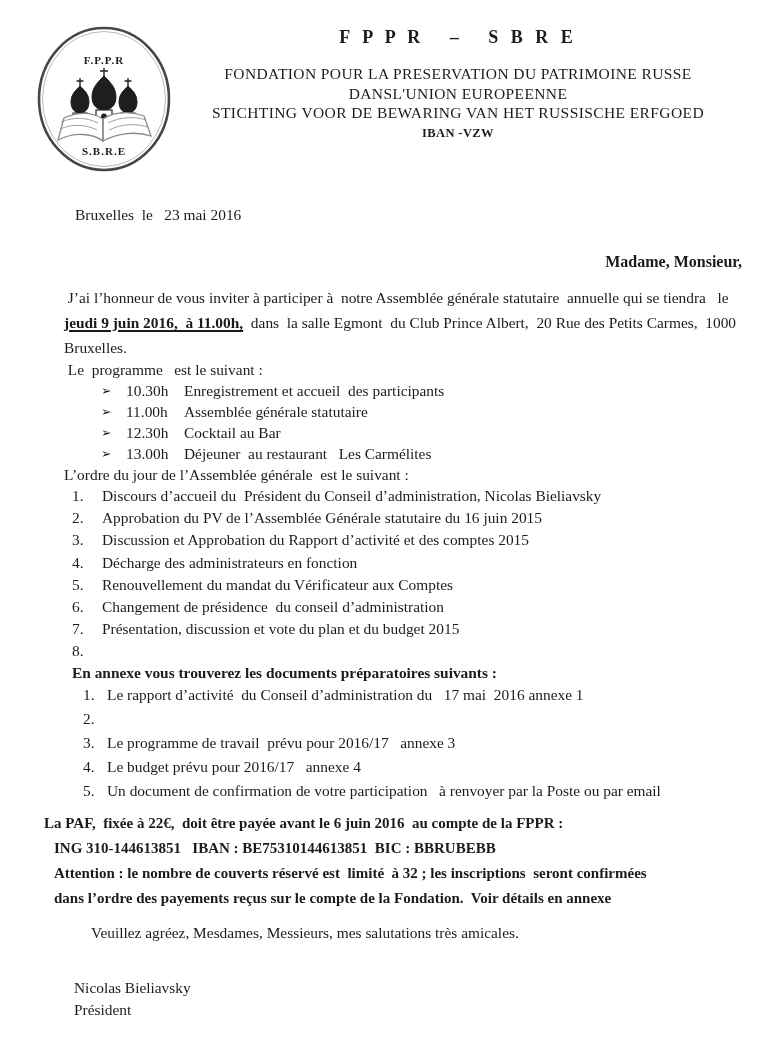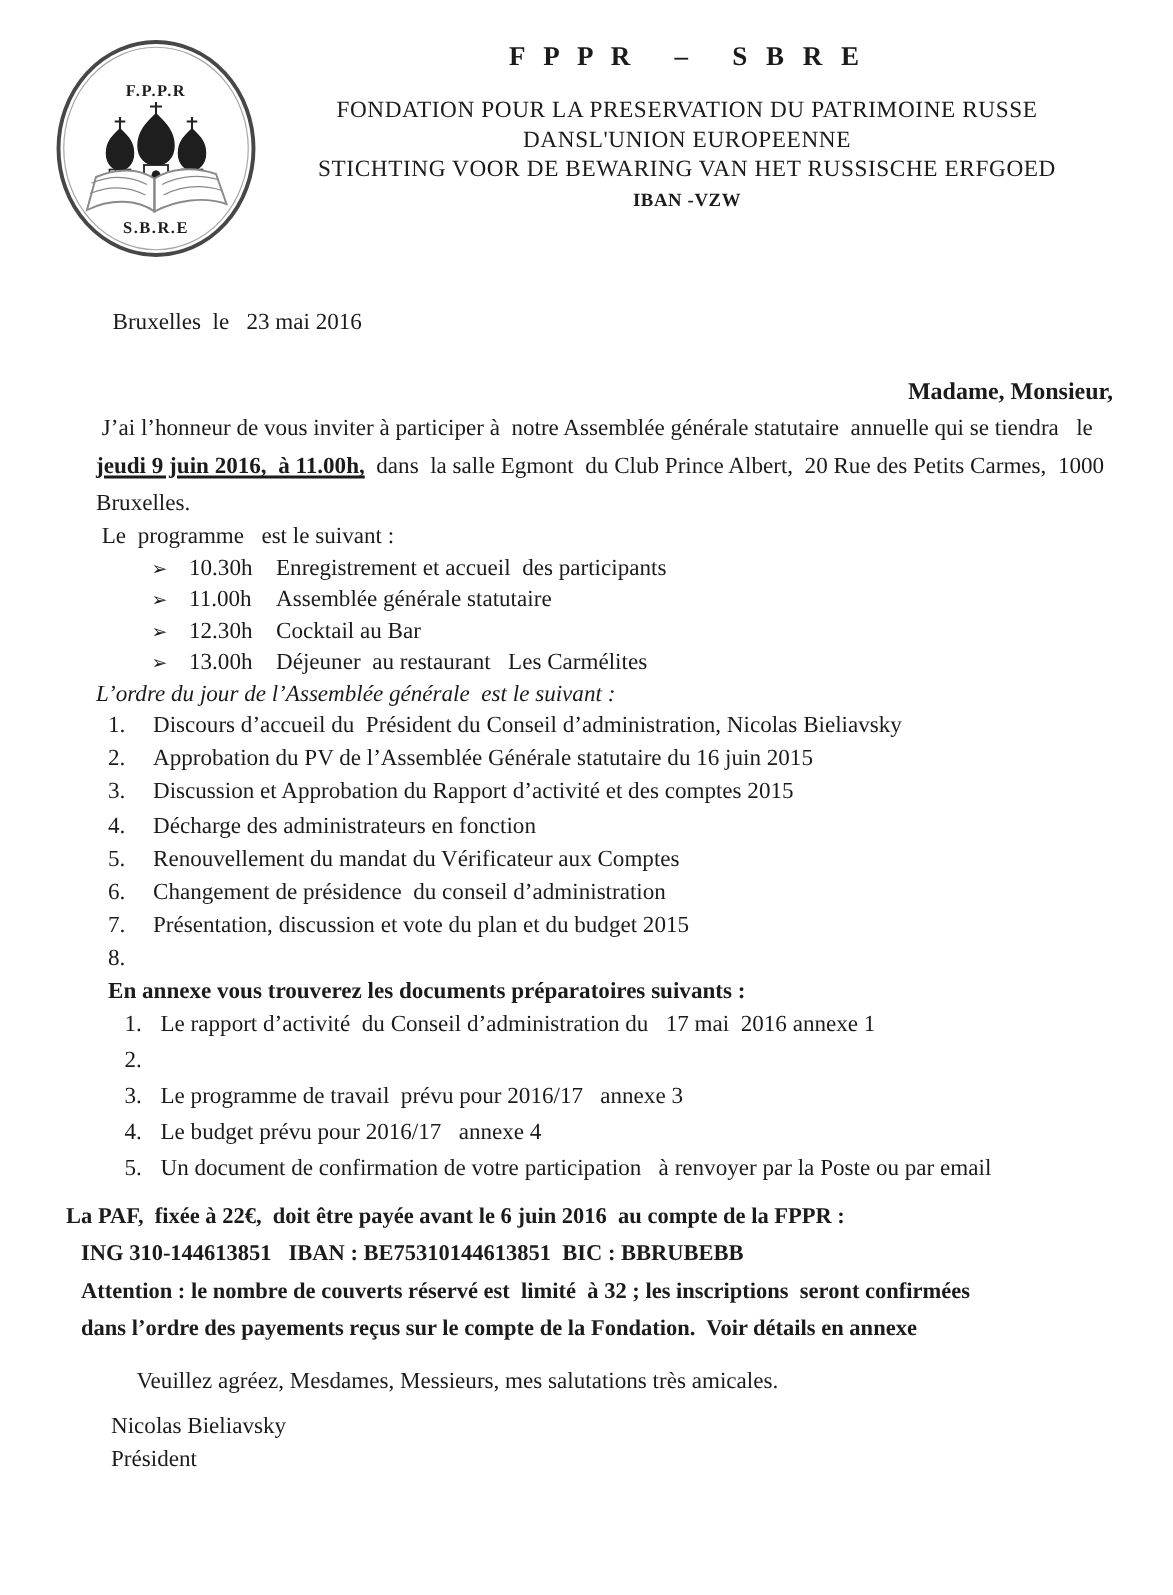--- a/index.html
+++ b/index.html
@@ -19,42 +19,42 @@
   }
   .org-line { font-size:15.5px; line-height:19.5px; letter-spacing:0.4px; white-space:pre; }
   .legal { font-size:12.5px; font-weight:bold; margin-top:3px; letter-spacing:0.4px; }
   
   .content {
     position:absolute; top:205px; left:64px; width:678px;
     font-size:15.4px;
   }
   .date-line { padding-left:11px; line-height:20px; white-space:pre; }
   .salutation { margin-top:26px; padding-left:9px; font-size:16px; font-weight:bold; line-height:22px;text-align:right; }
-  .intro { margin-top:0; line-height:25px; white-space:pre-wrap; }
+  .intro { margin-top:12px; line-height:25px; white-space:pre-wrap; }
   .hl { font-weight:bold; text-decoration:underline; text-decoration-thickness:1.5px; text-underline-offset:2px; }
   .program-intro { line-height:20px; white-space:pre; }
   .program { list-style:none; padding-left:37px; }
   .prow { display:flex; line-height:21px; }
   .bul { width:25px; font-family:"DejaVu Sans",sans-serif; font-size:12.5px; }
   .ptime { width:58px; white-space:pre; }
   .plabel { white-space:pre; }
-  .agenda-intro { line-height:21px; white-space:pre;font-style:italic; }
+  .agenda-intro { line-height:21px; white-space:pre; }
   .agenda { list-style:none; }
   .agenda li { display:flex; line-height:22.2px; }
   .agenda .num { width:38px; padding-left:8px; }
   .annex-heading { font-weight:bold; padding-left:8px; line-height:20px; white-space:pre; }
   .annex { list-style:none; }
   .annex li { display:flex; line-height:24px; }
   .annex .num { width:43px; padding-left:19px; }
   .item-label { white-space:pre; }
   .payment { margin-top:8px; margin-left:-20px; font-weight:bold; font-size:15px; line-height:25px; }
   .payment div { white-space:pre; }
   .pay-ind { padding-left:10px; }
   .closing { margin-top:12px; padding-left:27px; line-height:20px; white-space:pre; }
-  .sig-name { margin-top:9px; padding-left:10px; line-height:22px; }
+  .sig-name { margin-top:34px; padding-left:10px; line-height:22px; }
   .sig-title { padding-left:10px; line-height:22px; }
 </style>
 </head>
 <body>
 
 <div class="page">
 
   <header class="header">
     <div class="logo">
       <svg width="142" height="152" viewBox="0 0 142 152">

